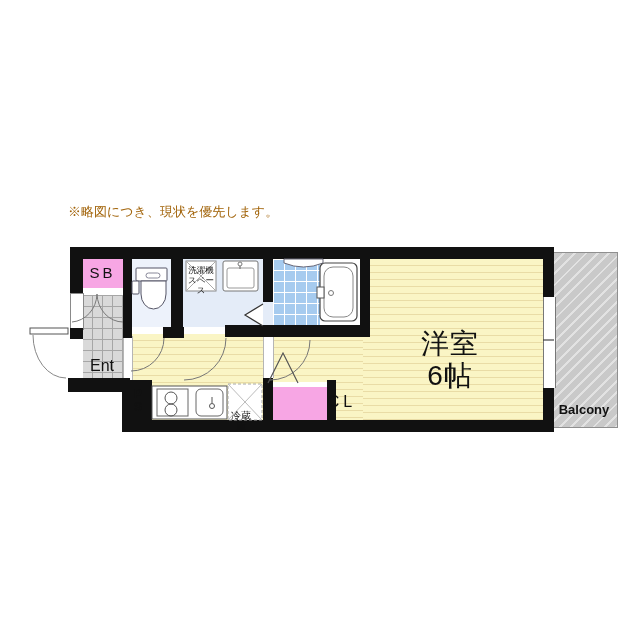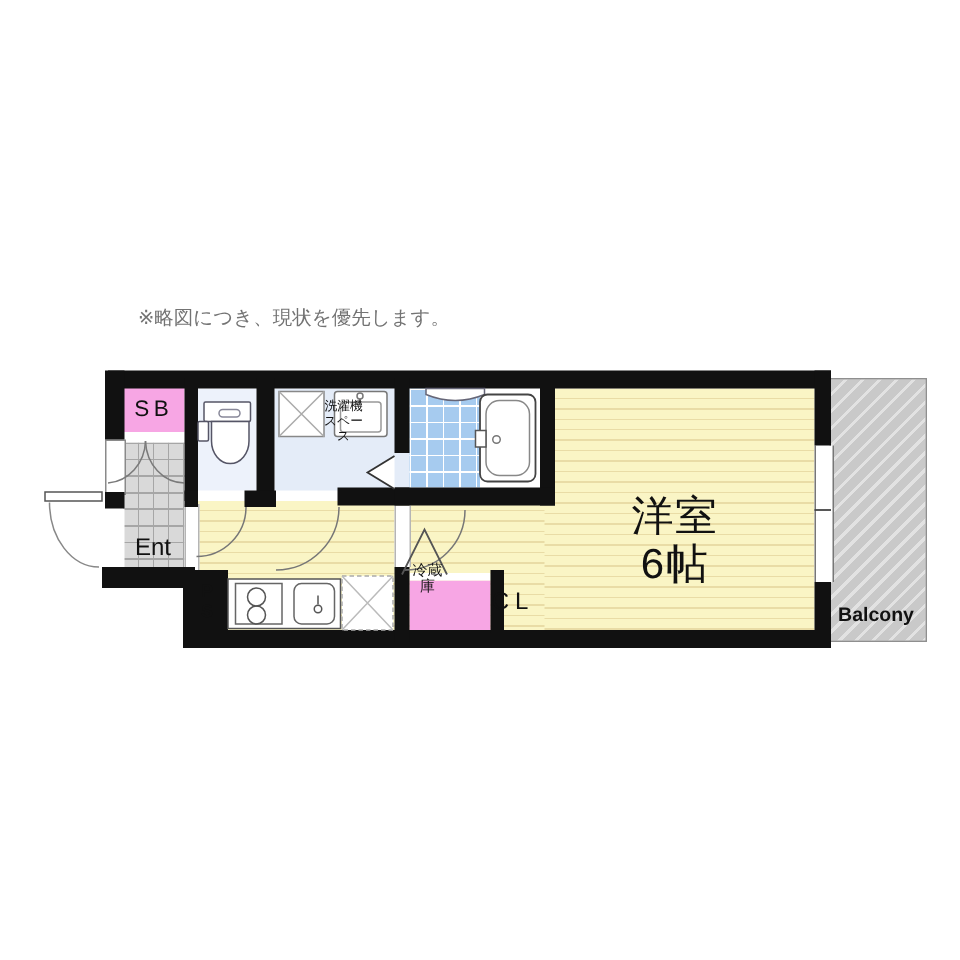--- a/index.html
+++ b/index.html
@@ -29,22 +29,22 @@
   .window{border:1px solid #8a8a8a;}
   
   .lbl{position:absolute;z-index:50;text-align:center;line-height:1.05;color:#111;}
   .lbl-sb{font-size:15px;letter-spacing:3px;}
   .lbl-ent{font-size:16px;}
   .lbl-ps{font-size:12px;font-weight:bold;line-height:1.1;}
   .lbl-cl{font-size:16px;letter-spacing:4px;padding-left:42px;}
   .lbl-room{font-size:28px;letter-spacing:1px;line-height:1.15;}
   .lbl-balcony{font-size:13px;}
   .lbl-fridge{font-size:10px;}
-  .lbl-washer{font-size:8.5px;line-height:1.15;margin-left:28px;}
-  .disclaimer{position:absolute;left:92px;top:203px;font-size:13px;color:#737373;z-index:50;}
+  .lbl-washer{font-size:8.5px;line-height:1.15;}
+  .disclaimer{position:absolute;left:68px;top:203px;font-size:13px;color:#a16207;z-index:50;font-family:Liberation Serif, serif;}
   
   #fixtures{position:absolute;left:0;top:0;width:640px;height:640px;z-index:40;pointer-events:none;}
 </style>
 </head>
 <body>
 
 <div id="canvas">
 
   <div class="disclaimer">※略図につき、現状を優先します。</div>
 
@@ -153,21 +153,21 @@
 
     <path d="M543,340 h11" stroke="#444" stroke-width="1.2"></path>
   </svg>
 
   <div class="lbl lbl-sb" style="left:82px;top:265px;width:41px;text-align:center;">SB</div>
   <div class="lbl lbl-ent" style="left:80px;top:358px;width:44px;">Ent</div>
   <div class="lbl lbl-ps" style="left:128px;top:388px;width:20px;">
     <div>P</div>
     <div>S</div>
   </div>
-  <div class="lbl lbl-fridge" style="left:227px;top:376px;width:28px;margin-left:44px;">冷蔵庫</div>
+  <div class="lbl lbl-fridge" style="left:227px;top:411px;width:28px;">冷蔵庫</div>
   <div class="lbl lbl-washer" style="left:186px;top:266px;width:30px;">
     <div>洗濯機</div>
     <div>スペース</div>
   </div>
   <div class="lbl lbl-cl" style="left:273px;top:394px;width:54px;">CL</div>
   <div class="lbl lbl-room" style="left:390px;top:328px;width:120px;">
     <div>洋室</div>
     <div>6帖</div>
   </div>
   <div class="lbl lbl-balcony" style="left:553px;top:403px;width:62px;font-weight:bold;">Balcony</div>

